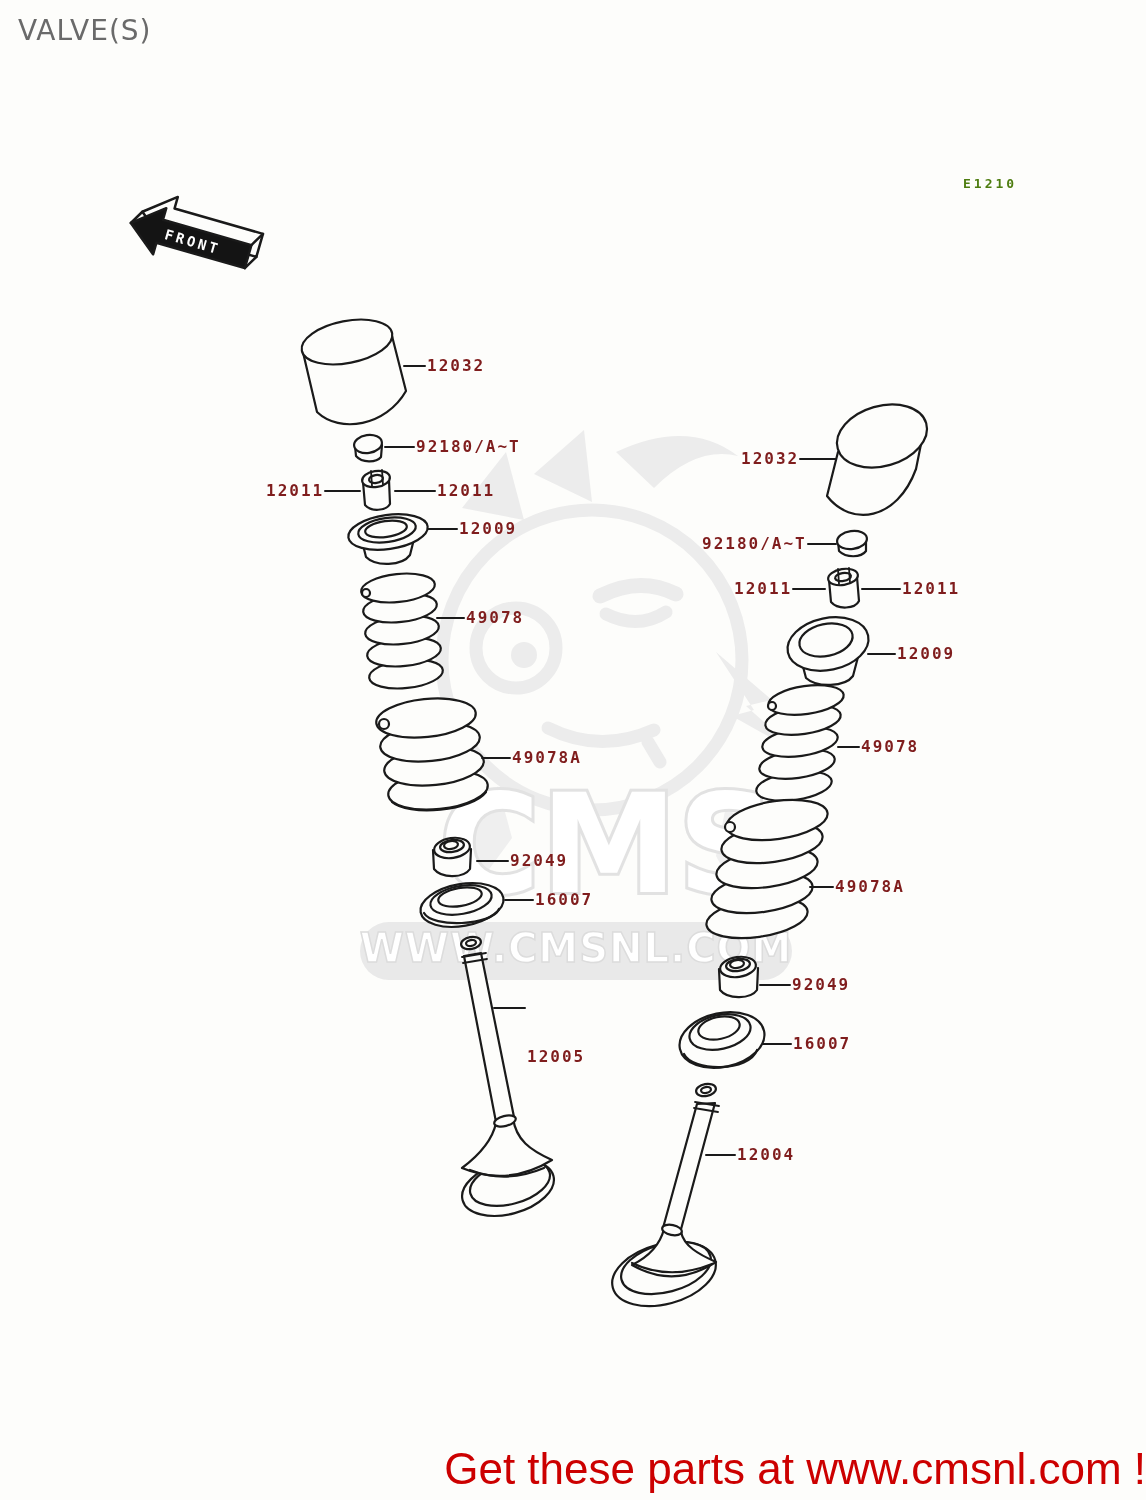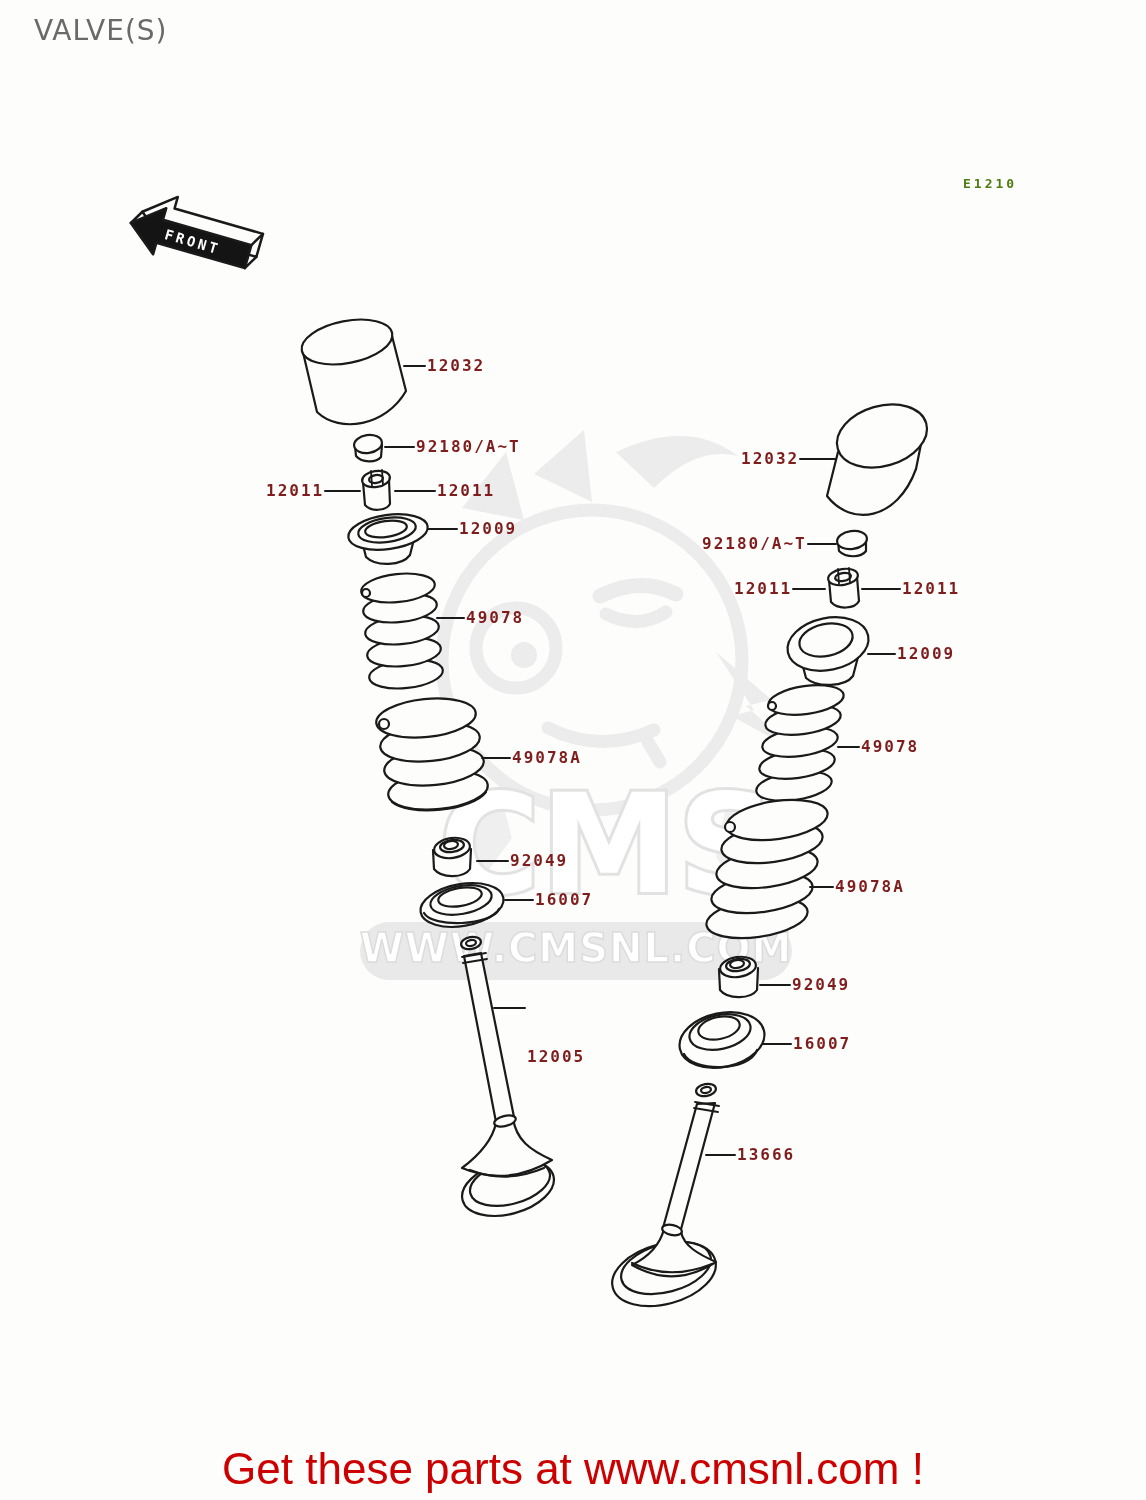--- a/index.html
+++ b/index.html
@@ -3,33 +3,33 @@
 <meta charset="utf-8">
 <style>
   html,body{margin:0;padding:0;}
   body{
     width:1146px;height:1500px;position:relative;overflow:hidden;
     background:#fdfdfb;font-family:"DejaVu Sans",sans-serif;
   }
   .layer{position:absolute;left:0;top:0;width:1146px;height:1500px;}
   .page-title{
     position:absolute;left:18px;top:14px;
-    font:400 28px "DejaVu Sans",sans-serif;color:#6a6a6a;letter-spacing:1px;margin-left:16px;
+    font:400 28px "DejaVu Sans",sans-serif;color:#6a6a6a;letter-spacing:1px;
   }
   .ecode{
     position:absolute;left:963px;top:176px;
     font:700 13px "DejaVu Sans Mono",monospace;letter-spacing:3px;color:#4d7c0f;
   }
   .plabel{
     position:absolute;white-space:nowrap;
     font:700 16px "DejaVu Sans Mono",monospace;letter-spacing:2px;color:#7f1d1d;
     cursor:pointer;
   }
   .footer{
-    position:absolute;left:0;top:1444px;width:100%;text-align:center;
+    position:absolute;left:0;top:1444px;width:100%;text-align:right;
     font:400 44px "Liberation Sans",sans-serif;color:#cc0000;letter-spacing:0px;
   }
 </style>
 </head>
 <body>
 
 <svg class="layer" viewBox="0 0 1146 1500">
 
   <g stroke="#ececec" stroke-width="13" fill="none" stroke-linecap="round">
     <circle cx="592" cy="660" r="150"></circle>
@@ -249,15 +249,15 @@
 
 <div class="plabel" style="left:741px;top:449px">12032</div>
 <div class="plabel" style="left:702px;top:534px">92180/A~T</div>
 <div class="plabel" style="left:734px;top:579px">12011</div>
 <div class="plabel" style="left:902px;top:579px">12011</div>
 <div class="plabel" style="left:897px;top:644px">12009</div>
 <div class="plabel" style="left:861px;top:737px">49078</div>
 <div class="plabel" style="left:835px;top:877px">49078A</div>
 <div class="plabel" style="left:792px;top:975px">92049</div>
 <div class="plabel" style="left:793px;top:1034px">16007</div>
-<div class="plabel" style="left:737px;top:1145px">13666</div>
+<div class="plabel" style="left:737px;top:1145px">12004</div>
 
 <div class="footer">Get these parts at www.cmsnl.com !</div>
 
 </body></html>

